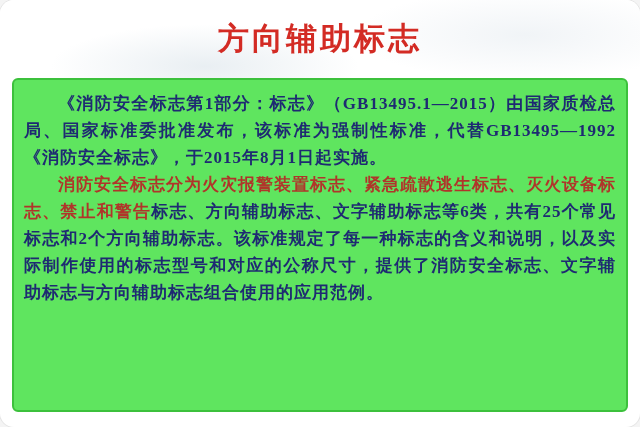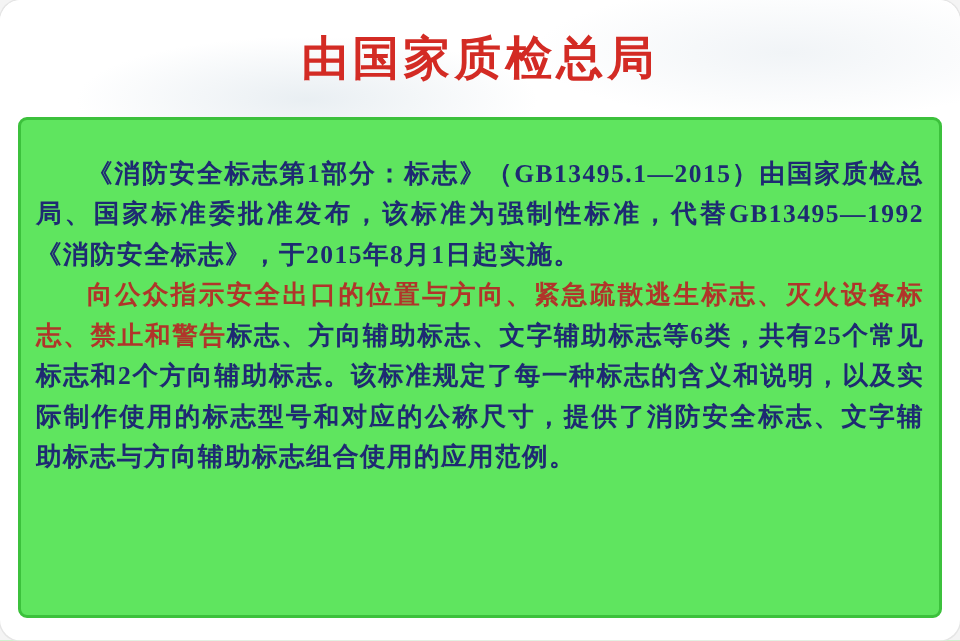--- a/index.html
+++ b/index.html
@@ -24,36 +24,36 @@
     margin:0;
     font-size:31px;
     font-weight:bold;
     letter-spacing:3px;
   }
   .panel{
     position:absolute;left:12px;right:12px;top:78px;bottom:15px;
     border-radius:6px;
     border:2px solid;
     box-sizing:border-box;
-    padding:22px 10px 6px 10px;
+    padding:10px 10px 6px 10px;
   }
   .para{
     margin:0;
     text-indent:2em;
     font-size:17px;
     line-height:27px;
     font-weight:bold;
     text-align:justify;
     letter-spacing:1px;
   }
 </style>
 </head>
 <body>
 
 <div class="page">
   <div class="header">
-    <h1 class="title" style="color: rgb(211, 43, 36);">由国家质检总局</h1>
+    <h1 class="title" style="color: rgb(211, 43, 36);">方向辅助标志</h1>
   </div>
   <div class="panel" id="content-panel" style="background: rgb(95, 229, 95); border-color: rgb(60, 193, 60);">
       <p class="para"><span style="color: rgb(30, 42, 114);">《消防安全标志第1部分：标志》（GB13495.1—2015）由国家质检总局、国家标准委批准发布，该标准为强制性标准，代替GB13495—1992《消防安全标志》，于2015年8月1日起实施。</span></p>
-      <p class="para"><span style="color: rgb(176, 53, 42);">向公众指示安全出口的位置与方向、紧急疏散逃生标志、灭火设备标志、禁止和警告</span><span style="color: rgb(30, 42, 114);">标志、方向辅助标志、文字辅助标志等6类，共有25个常见标志和2个方向辅助标志。该标准规定了每一种标志的含义和说明，以及实际制作使用的标志型号和对应的公称尺寸，提供了消防安全标志、文字辅助标志与方向辅助标志组合使用的应用范例。</span></p>
+      <p class="para"><span style="color: rgb(176, 53, 42);">消防安全标志分为火灾报警装置标志、紧急疏散逃生标志、灭火设备标志、禁止和警告</span><span style="color: rgb(30, 42, 114);">标志、方向辅助标志、文字辅助标志等6类，共有25个常见标志和2个方向辅助标志。该标准规定了每一种标志的含义和说明，以及实际制作使用的标志型号和对应的公称尺寸，提供了消防安全标志、文字辅助标志与方向辅助标志组合使用的应用范例。</span></p>
     </div>
 </div>
 
 </body></html>

